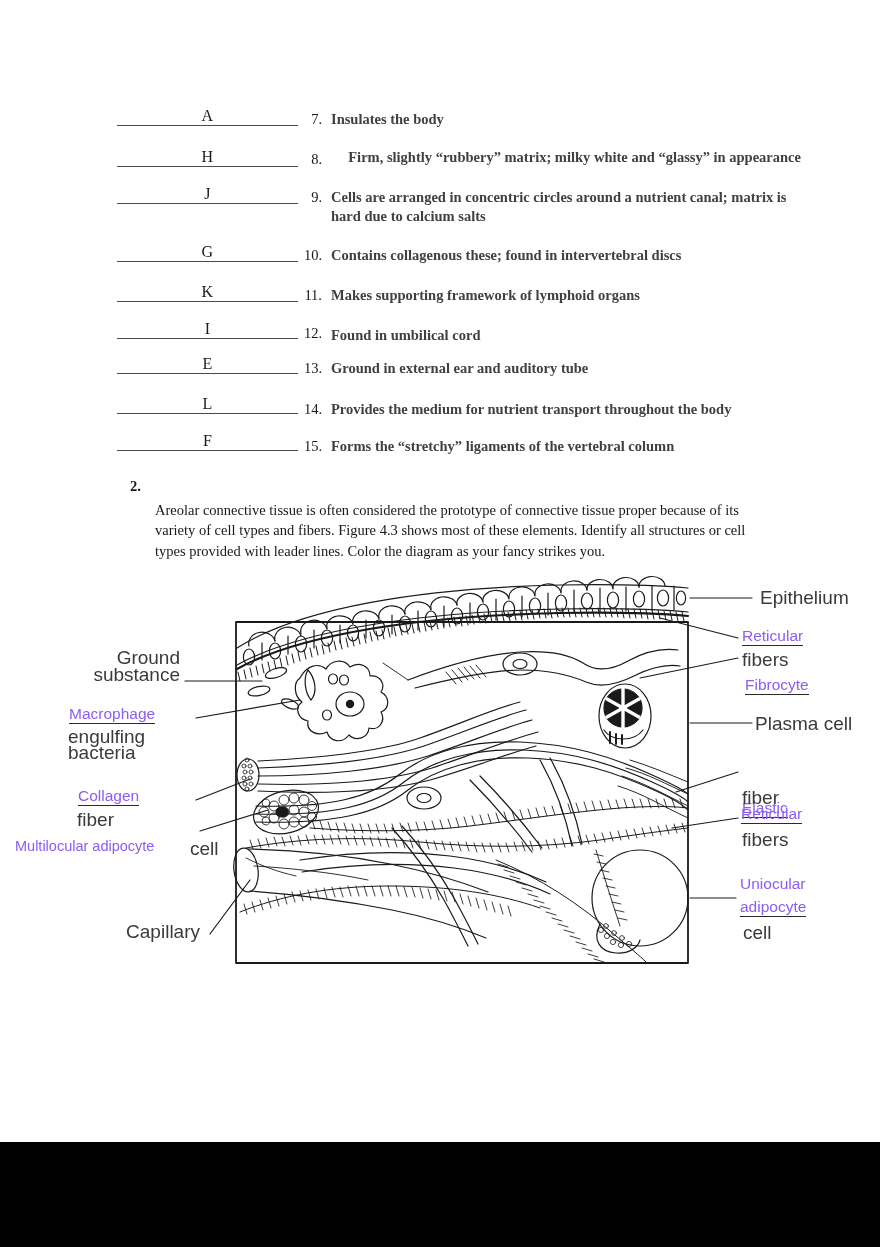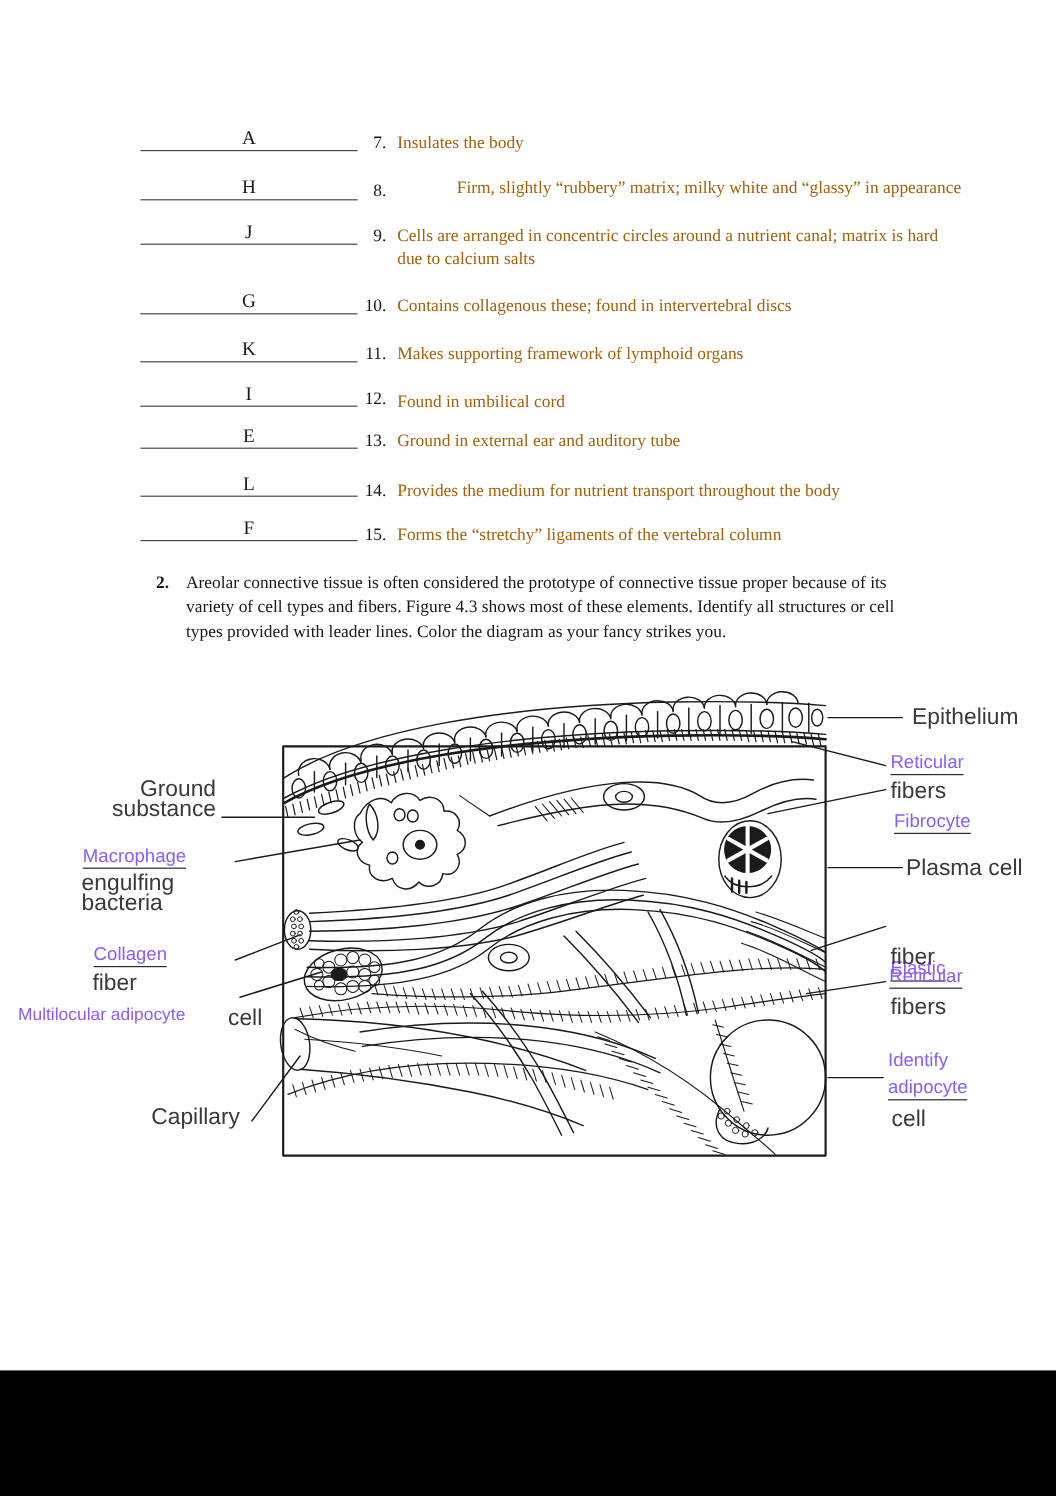--- a/index.html
+++ b/index.html
@@ -73,21 +73,22 @@
     font-size: 14.5px;
     line-height: 19px;
     color: #171717;
   }
   .item-text {
     position: absolute;
     left: 331px;
     width: 470px;
     font-size: 14.5px;
     line-height: 19px;
-    color: #a16207;
+    color: #404040;
+    font-weight: bold;
   }
 
   
   #question-two {
     position: absolute;
     left: 130px;
     top: 476px;
     width: 640px;
   }
   #question-two .q-num {
@@ -99,20 +100,21 @@
     font-weight: bold;
     font-size: 14.5px;
     line-height: 20px;
   }
   #question-two .q-body {
     margin-left: 25px;
     font-size: 14.5px;
     line-height: 20.3px;
     text-align: left;
     color: #171717;
+    margin-top: 24px;
   }
 
   
   #figure-area {
     position: absolute;
     left: 0;
     top: 560px;
     width: 880px;
     height: 460px;
   }
@@ -573,21 +575,21 @@
     <span class="lbl hand ul" style="left:745px; top:117px;">Fibrocyte</span>
 
     <span class="lbl right" style="left:755px; top:156px;">Plasma cell</span>
 
     <span class="lbl hand ul" style="left:742px; top:208px;margin-top:32px;">Elastic</span>
     <span class="lbl right" style="left:742px; top:230px;">fiber</span>
 
     <span class="lbl hand ul" style="left:741px; top:246px;">Reticular</span>
     <span class="lbl right" style="left:742px; top:272px;">fibers</span>
 
-    <span class="lbl hand" style="left:740px; top:316px;">Identify</span>
+    <span class="lbl hand" style="left:740px; top:316px;">Uniocular</span>
     <span class="lbl hand ul" style="left:740px; top:339px;">adipocyte</span>
     <span class="lbl right" style="left:743px; top:365px;">cell</span>
 
   </div>
 
 
 </div>
 
 <div id="bottom-band"></div>
 

